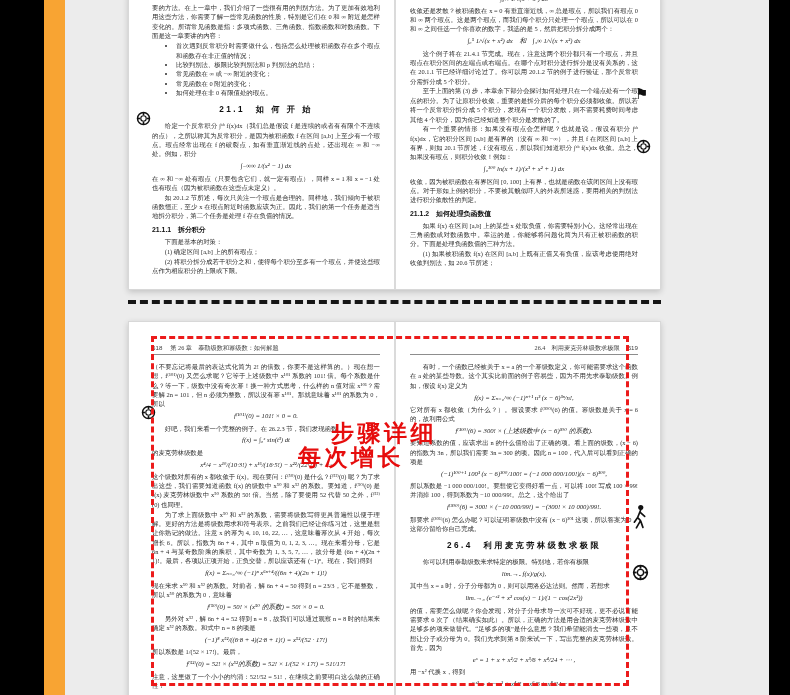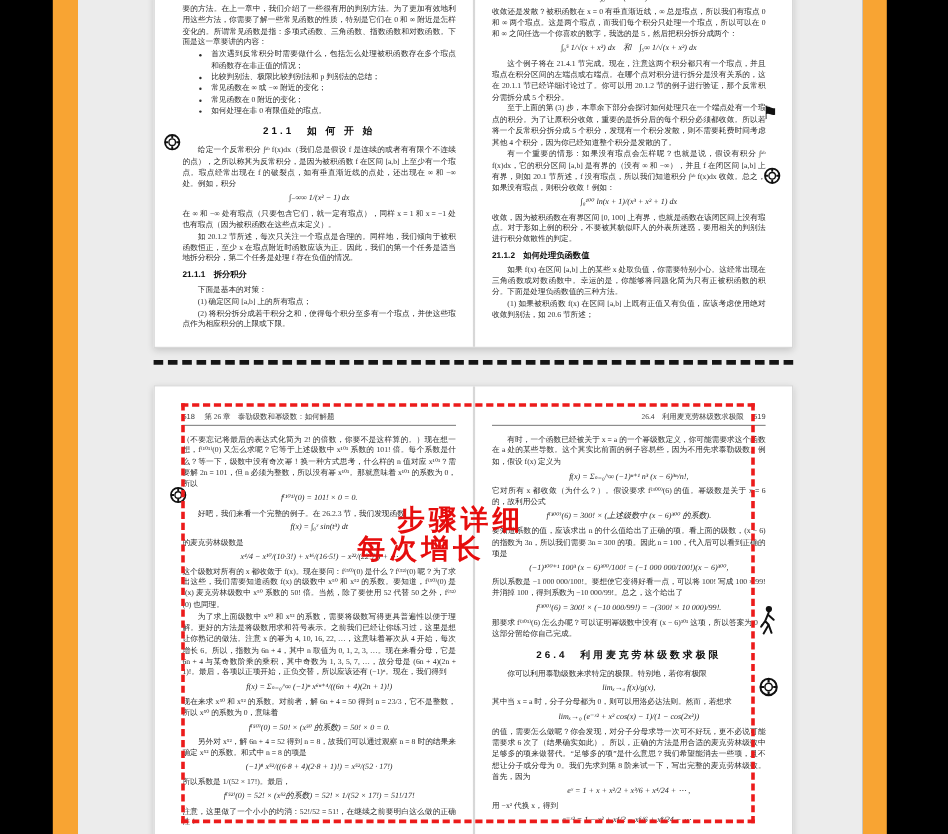--- a/index.html
+++ b/index.html
@@ -3,21 +3,21 @@
 <meta charset="utf-8">
 <style>
   html,body{margin:0;padding:0;}
   body{width:790px;height:695px;position:relative;background:#000;overflow:hidden;
        font-family:"Liberation Serif","DejaVu Serif",serif;}
 
   .accent{position:absolute;top:0;height:695px;}
   #bar-left{left:44px;width:21px;}
   #bar-right{left:719px;width:20px;}
 
-  #panel{position:absolute;left:65px;top:0;width:654px;height:695px;background:#ECECEC;}
+  #panel{position:absolute;left:65px;top:0;width:704px;height:695px;background:#ECECEC;}
 
   .spread{position:absolute;left:63px;width:533px;background:#fff;border:1px solid #D8D8D8;
           box-sizing:border-box;box-shadow:0 2px 6px rgba(0,0,0,.18);}
   #spread-top{top:-6px;height:296px;}
   #spread-bottom{top:321px;height:380px;}
 
   .gutter{position:absolute;left:265px;top:0;bottom:0;width:2px;
           background:linear-gradient(90deg,#ececec,#c9c9c9,#ececec);}
 
   .page{position:absolute;top:0;bottom:0;width:265px;box-sizing:border-box;overflow:hidden;

